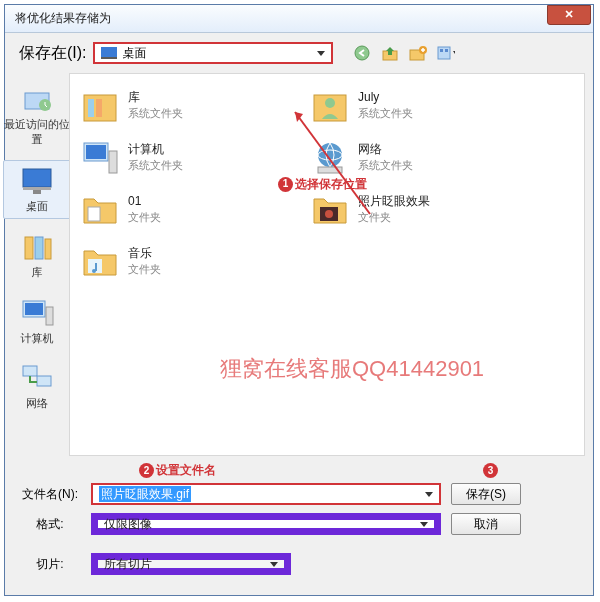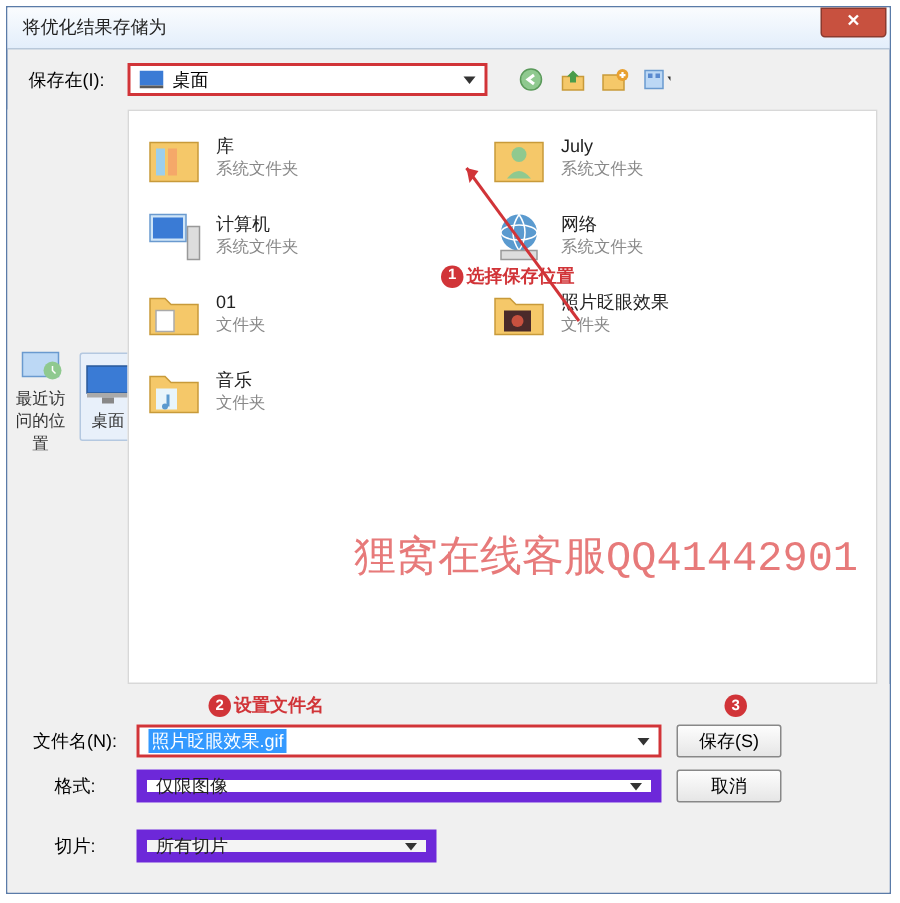--- a/index.html
+++ b/index.html
@@ -2,39 +2,39 @@
 <html><head>
 <meta charset="utf-8">
 <style>
 *{box-sizing:border-box;margin:0;padding:0}
 body{font:12px/1.4 "Microsoft YaHei",SimSun,sans-serif;background:#fff;width:600px;height:602px;overflow:hidden}
 .win{width:590px;height:592px;margin:4px;border:1px solid #5a7ba8;background:#f0f0f0;display:flex;flex-direction:column}
 .titlebar{height:28px;background:linear-gradient(#fafcfe,#e3eefb);display:flex;align-items:center;padding:0 0 0 10px;border-bottom:1px solid #b8c8da}
 .titlebar .t{flex:1;font-size:12px;color:#222}
 .close{width:44px;height:20px;background:#c8513f;border:1px solid #8b3a2e;border-radius:0 0 3px 3px;margin-top:-8px;margin-right:2px;display:flex;align-items:center;justify-content:center;color:#fff;font-weight:bold;font-size:11px}
 .row1{height:40px;display:flex;align-items:center;padding:0 8px 0 14px;gap:6px}
-.lbl{font-size:12px;min-width:60px}
+.lbl{font-size:16px;min-width:60px}
 .combo{height:22px;border:2px solid #d13438;background:#fff;display:flex;align-items:center;padding:0 6px;gap:6px;flex:1;max-width:240px;position:relative}
 .combo .drop{margin-left:auto;width:0;height:0;border-left:4px solid transparent;border-right:4px solid transparent;border-top:5px solid #333}
 .tbicons{display:flex;gap:10px;margin-left:14px}
 .tbicons span{width:18px;height:18px;display:inline-flex;align-items:center;justify-content:center}
 .body{flex:1;display:flex;min-height:0}
-.sidebar{width:80px;background:#f0f0f0;padding:6px 4px;display:flex;flex-direction:row;gap:8px;align-items:center}
+.sidebar{width:64px;background:#f0f0f0;padding:6px 4px;display:flex;flex-direction:column;gap:8px;align-items:center}
 .sb-item{width:68px;display:flex;flex-direction:column;align-items:center;gap:2px;padding:4px 0;font-size:11px;color:#333;text-align:center}
 .sb-item.sel{background:#e8f0fa;border:1px solid #b4c8e0;border-radius:2px}
 .sb-ico{width:36px;height:32px}
 .content{flex:1;background:#fff;border:1px solid #d8d8d8;margin:0 8px 0 0;padding:8px 10px;position:relative;overflow:hidden}
 .folders{display:flex;flex-wrap:wrap;gap:6px 30px}
 .fld{display:flex;align-items:center;gap:8px;width:200px;height:46px}
 .fld-ico{width:40px;height:40px;flex-shrink:0}
 .fld-txt .n{font-size:12px;color:#222}
 .fld-txt .s{font-size:11px;color:#888}
 .ann{position:absolute;color:#d13438;font-size:12px;font-weight:bold;display:flex;align-items:center;gap:2px}
 .ann .num{display:inline-flex;width:15px;height:15px;border-radius:50%;background:#d13438;color:#fff;align-items:center;justify-content:center;font-size:10px}
-.watermark{position:absolute;left:150px;top:280px;font-size:28px;color:#e77a7a;font-family:Liberation Mono, monospace}
+.watermark{position:absolute;left:150px;top:280px;font-size:22px;color:#e77a7a;font-family:Liberation Sans, sans-serif}
 .arrow{position:absolute;left:215px;top:30px;width:90px;height:115px;pointer-events:none}
 .bottom{padding:6px 14px 12px;background:#f0f0f0}
 .brow{display:flex;align-items:center;gap:10px;margin-bottom:8px}
 .brow .blbl{width:62px;text-align:center;font-size:12px}
 .bcombo{flex:1;max-width:350px;height:22px;border:7px solid #6d28d9;background:#fff;display:flex;align-items:center;padding:0 6px;position:relative}
 .bcombo.hl{border:2px solid #d13438}
 .bcombo .drop{margin-left:auto;width:0;height:0;border-left:4px solid transparent;border-right:4px solid transparent;border-top:5px solid #333}
 .bcombo .val{color:#222}
 .bcombo .sel-txt{background:#3399ff;color:#fff;padding:0 2px}
 .bcombo.dis{background:#f4f4f4;color:#888}

